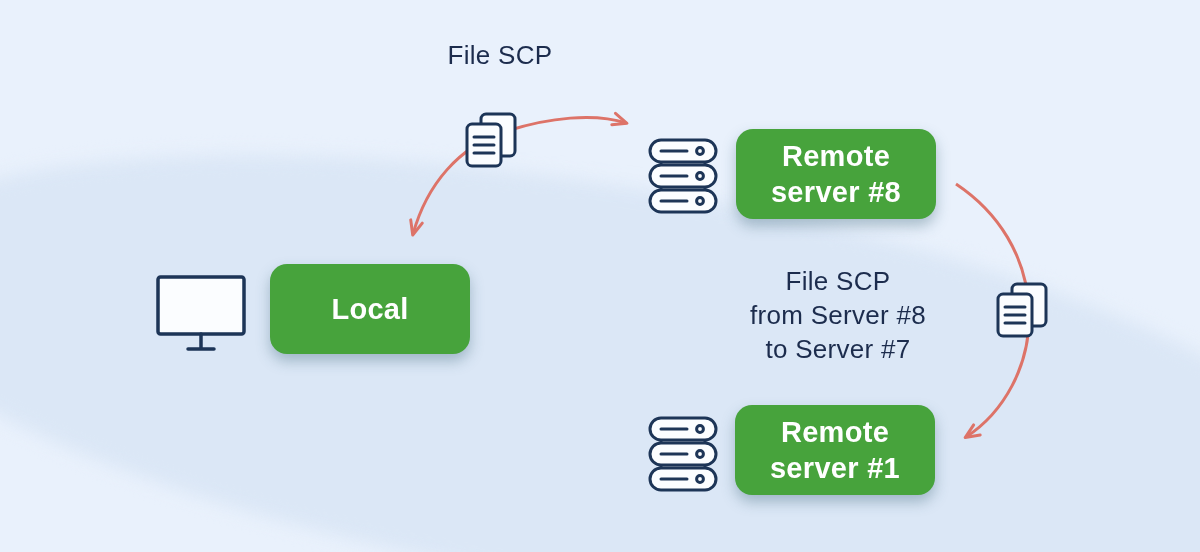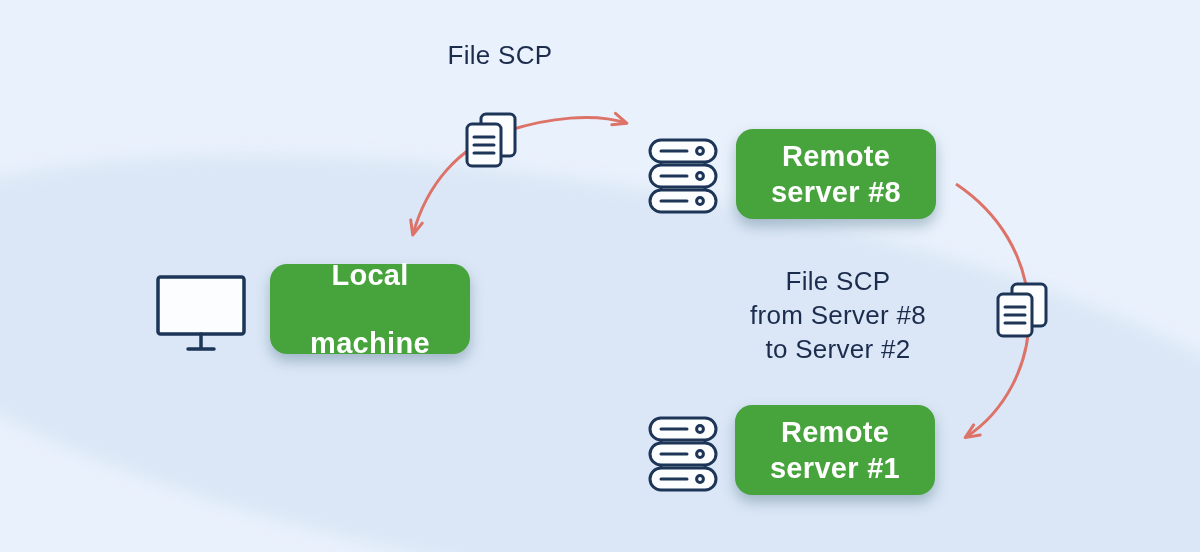--- a/index.html
+++ b/index.html
@@ -50,21 +50,21 @@
     <path d="M 956 184 C 998 212 1027 256 1029 311 C 1031 366 1003 413 966 437" fill="none" stroke="#dd7368" stroke-width="3" marker-end="url(#ah-end)"></path>
   </svg>
 
   <div class="navy-label" style="left:330px;top:38px;width:340px;">
     <span class="line">File SCP</span>
   </div>
 
   <div class="navy-label" style="left:688px;top:264px;width:300px;">
     <span class="line">File SCP</span>
     <span class="line">from Server #8</span>
-    <span class="line">to Server #2</span>
+    <span class="line">to Server #7</span>
   </div>
 
   <svg class="icon" style="left:464px;top:112px;" width="54" height="58" viewBox="0 0 54 58">
     <g stroke="#1d3557" stroke-width="3" stroke-linecap="round" stroke-linejoin="round">
       <rect x="17" y="2" width="34" height="42" rx="5" fill="#fbfdff"></rect>
       <rect x="3" y="12" width="34" height="42" rx="5" fill="#fbfdff"></rect>
       <line x1="10" y1="25" x2="30" y2="25"></line>
       <line x1="10" y1="33" x2="30" y2="33"></line>
       <line x1="10" y1="41" x2="30" y2="41"></line>
     </g>
@@ -115,21 +115,20 @@
         <circle cx="52" cy="13" r="3.4" fill="none"></circle>
       <line x1="13" y1="38" x2="39" y2="38"></line>
         <circle cx="52" cy="38" r="3.4" fill="none"></circle>
       <line x1="13" y1="63" x2="39" y2="63"></line>
         <circle cx="52" cy="63" r="3.4" fill="none"></circle>
     </g>
   </svg>
 
   <div class="node" style="left:270px;top:264px;gap:32px;">
     <span class="line">Local</span>
-    <span class="line">machine</span>
   </div>
 
   <div class="node" style="left:736px;top:129px;">
     <span class="line">Remote</span>
     <span class="line">server #8</span>
   </div>
 
   <div class="node" style="left:735px;top:405px;">
     <span class="line">Remote</span>
     <span class="line">server #1</span>

